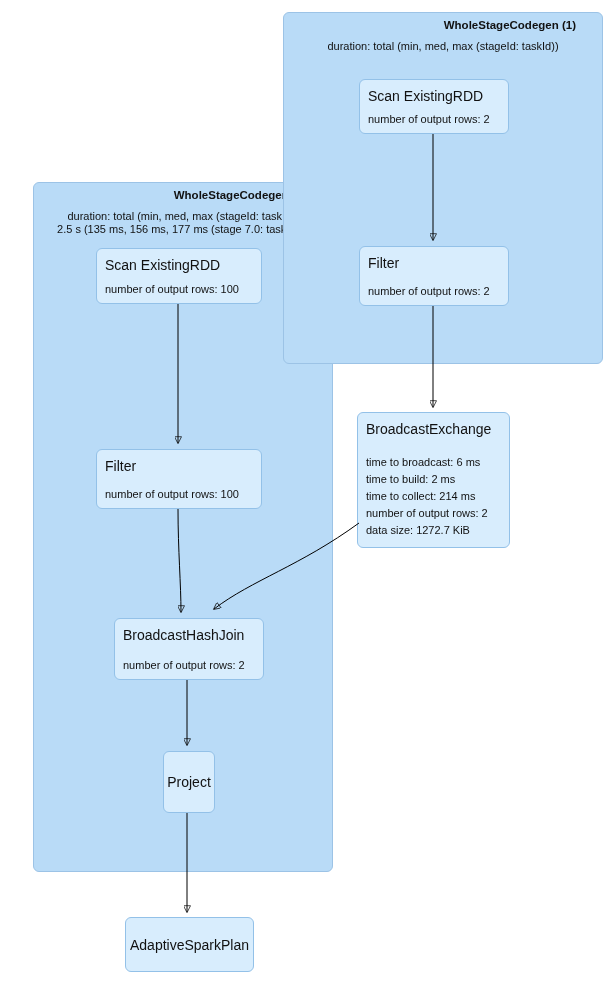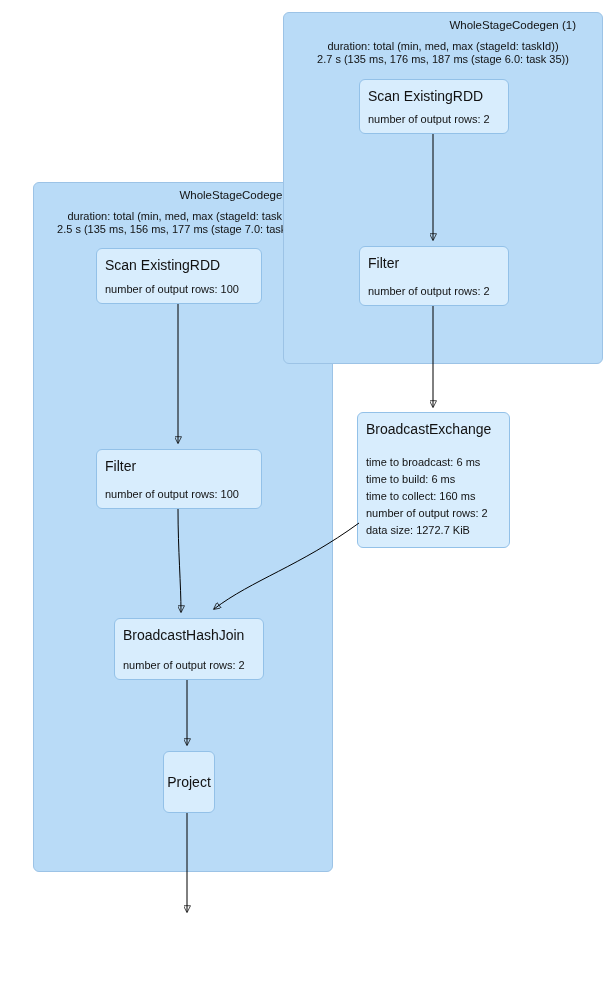--- a/index.html
+++ b/index.html
@@ -21,21 +21,21 @@
     border: 1px solid var(--cluster-border, #9cc3e6);
     border-radius: 6px;
   }
   .cluster--wsc2 { left: 33px;  top: 182px; width: 300px; height: 690px; z-index: 1; }
   .cluster--wsc1 { left: 283px; top: 12px;  width: 320px; height: 352px; z-index: 2; }
 
   .cluster-title {
     position: absolute;
     top: 6px; left: 0; right: 26px;
     text-align: right;
-    font-weight: normal;
+    font-weight: bold;
     font-size: 11.5px;
     white-space: nowrap;
     margin-left: 30px;
   }
   .cluster-duration {
     position: absolute;
     left: 0; width: 100%;
     text-align: center;
     font-size: 11px;
     white-space: nowrap;
@@ -111,44 +111,46 @@
     </div>
 
     <div class="node node--project node--label-only">
       <div class="node-title">Project</div>
     </div>
   </div>
 
   <div class="cluster cluster--wsc1">
     <div class="cluster-title">WholeStageCodegen (1)</div>
     <div class="cluster-duration line1">duration: total (min, med, max (stageId: taskId))</div>
-    <div class="cluster-duration line2">2.7 s (135 ms, 176 ms, 187 ms (stage 6.0: task 35))</div>
 
     <div class="node node--scanRdd1">
       <div class="node-title">Scan ExistingRDD</div>
       <div class="node-metric">number of output rows: 2</div>
     </div>
 
     <div class="node node--filter1">
       <div class="node-title">Filter</div>
       <div class="node-metric">number of output rows: 2</div>
     </div>
   </div>
 
   <div class="node node--be">
     <div class="node-title">BroadcastExchange</div>
     <div>
       <div class="metric-line">time to broadcast: 6 ms</div>
-      <div class="metric-line">time to build: 6 ms</div>
-      <div class="metric-line">time to collect: 160 ms</div>
+      <div class="metric-line">time to build: 2 ms</div>
+      <div class="metric-line">time to collect: 214 ms</div>
       <div class="metric-line">number of output rows: 2</div>
       <div class="metric-line">data size: 1272.7 KiB</div>
     </div>
   </div>
 
+  <div class="node node--asp node--label-only">
+    <div class="node-title">AdaptiveSparkPlan</div>
+  </div>
 
   <svg class="edges" viewBox="0 0 614 997" xmlns="http://www.w3.org/2000/svg">
     <defs>
       <marker id="arrowhead" viewBox="0 0 10 10" refX="9" refY="5" markerWidth="9" markerHeight="7" orient="auto">
         <path d="M 0 0 L 10 5 L 0 10 z" fill="#000000" stroke="none"></path>
       </marker>
     </defs>
     <path d="M 433 134 L 433 240" marker-end="url(#arrowhead)"></path>
     <path d="M 433 306 L 433 407" marker-end="url(#arrowhead)"></path>
     <path d="M 359 523 C 300 566, 252 580, 214 609" marker-end="url(#arrowhead)"></path>

